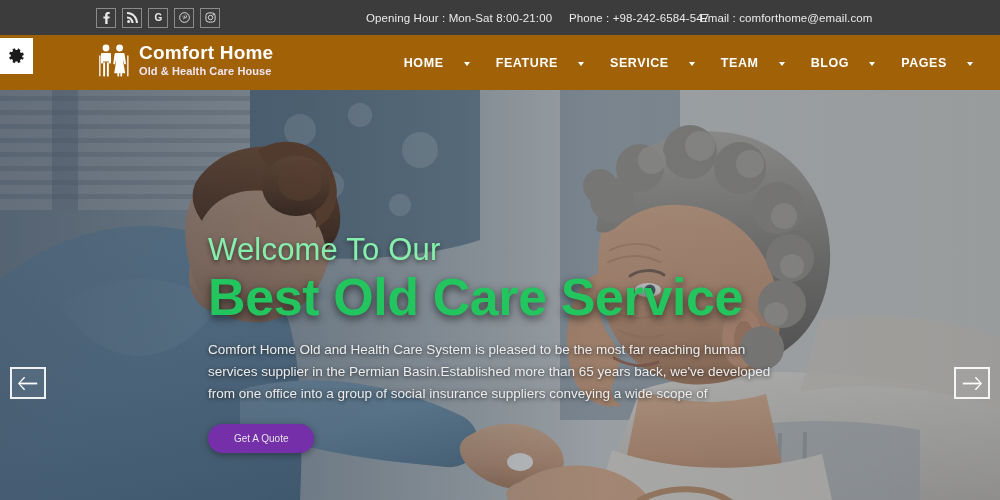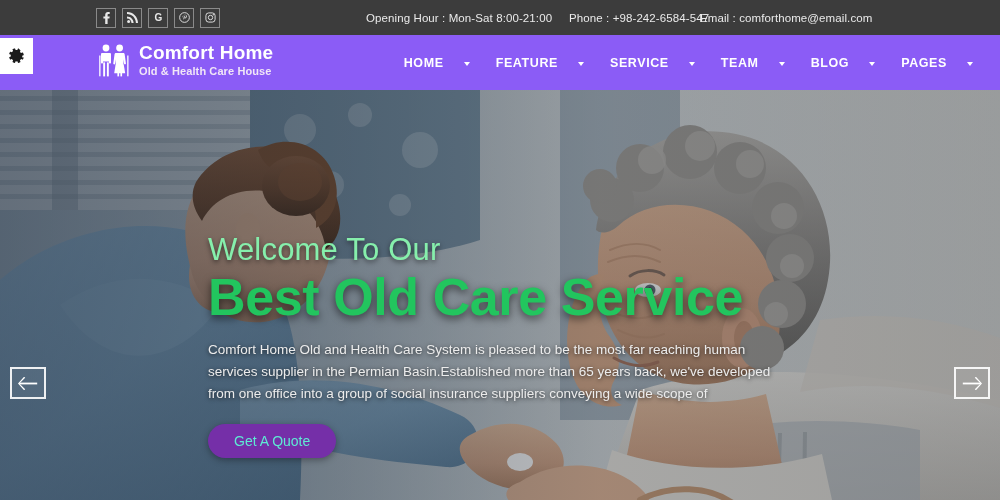--- a/index.html
+++ b/index.html
@@ -31,21 +31,21 @@
     display:flex; align-items:center; color:#eaeaea;
     font-size:11.5px; letter-spacing:.1px; white-space:nowrap;
   }
   .ti-open  { position:absolute; left:366px; }
   .ti-phone { position:absolute; left:569px; }
   .ti-mail  { position:absolute; left:700px; }
 
   
   .header {
     position:absolute; top:35px; left:0; width:1000px; height:55px;
-    background:#8b5cf6; z-index:30;
+    background:#a16207; z-index:30;
   }
   .gearbox {
     position:absolute; left:0; top:3px; width:33px; height:36px;
     background:#fff; display:flex; align-items:center; justify-content:center;
     cursor:pointer;
   }
   .gearbox svg { display:block; }
 
   .brand {
     position:absolute; left:96px; top:8px;
@@ -102,21 +102,21 @@
     color:#22c55e; font-size:52px; font-weight:bold; line-height:1.08;
     margin-top:2px; letter-spacing:-.4px;
     text-shadow:0 3px 8px rgba(0,0,0,.6);
   }
   .lede {
     color:#ececec; font-size:13.5px; line-height:1.62; margin-top:14px;
     width:585px; text-shadow:0 1px 4px rgba(0,0,0,.75);
   }
   .cta {
     display:inline-block; margin-top:19px; padding:9px 26px;
-    background:#752fa8; color:#5eead4; font-size:14px;
+    background:#752fa8; color:#e5e5e5; font-size:10px;
     border-radius:20px; border:none; cursor:pointer;
     font-family:"Liberation Sans", sans-serif;
     box-shadow:0 2px 7px rgba(0,0,0,.35);
   }
 
   .arrow {
     position:absolute; top:277px; width:36px; height:32px;
     border:2px solid rgba(255,255,255,.9);
     display:flex; align-items:center; justify-content:center;
     cursor:pointer; z-index:12; background:rgba(255,255,255,.06);

